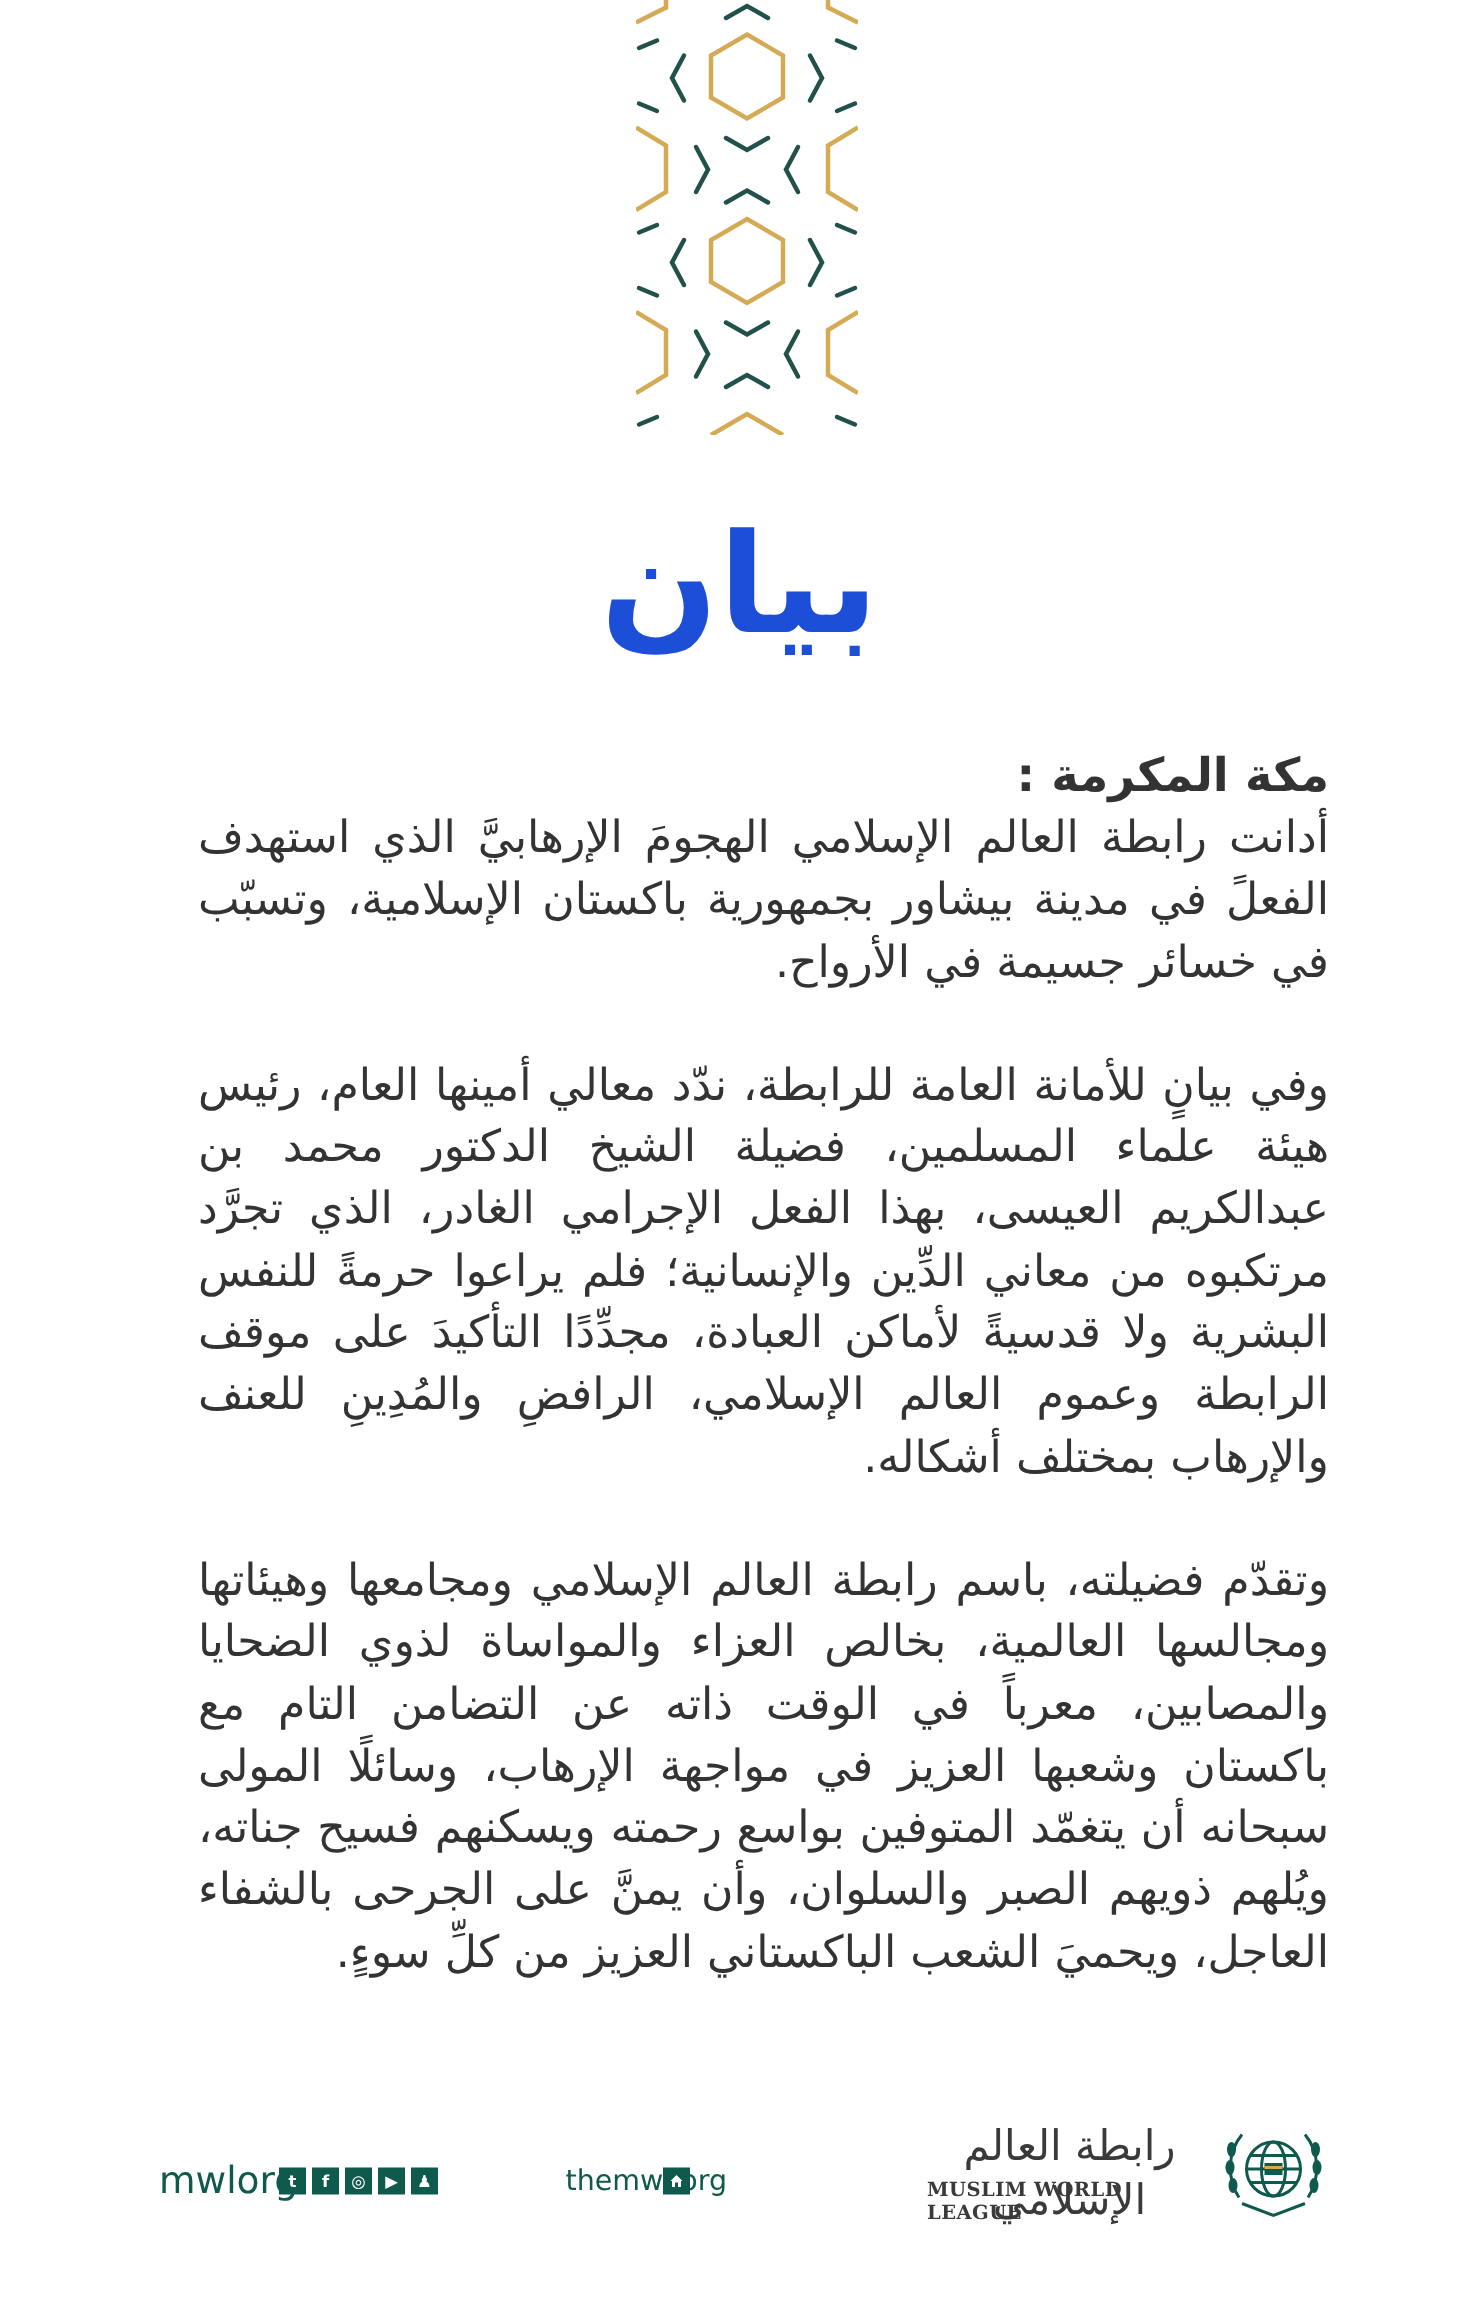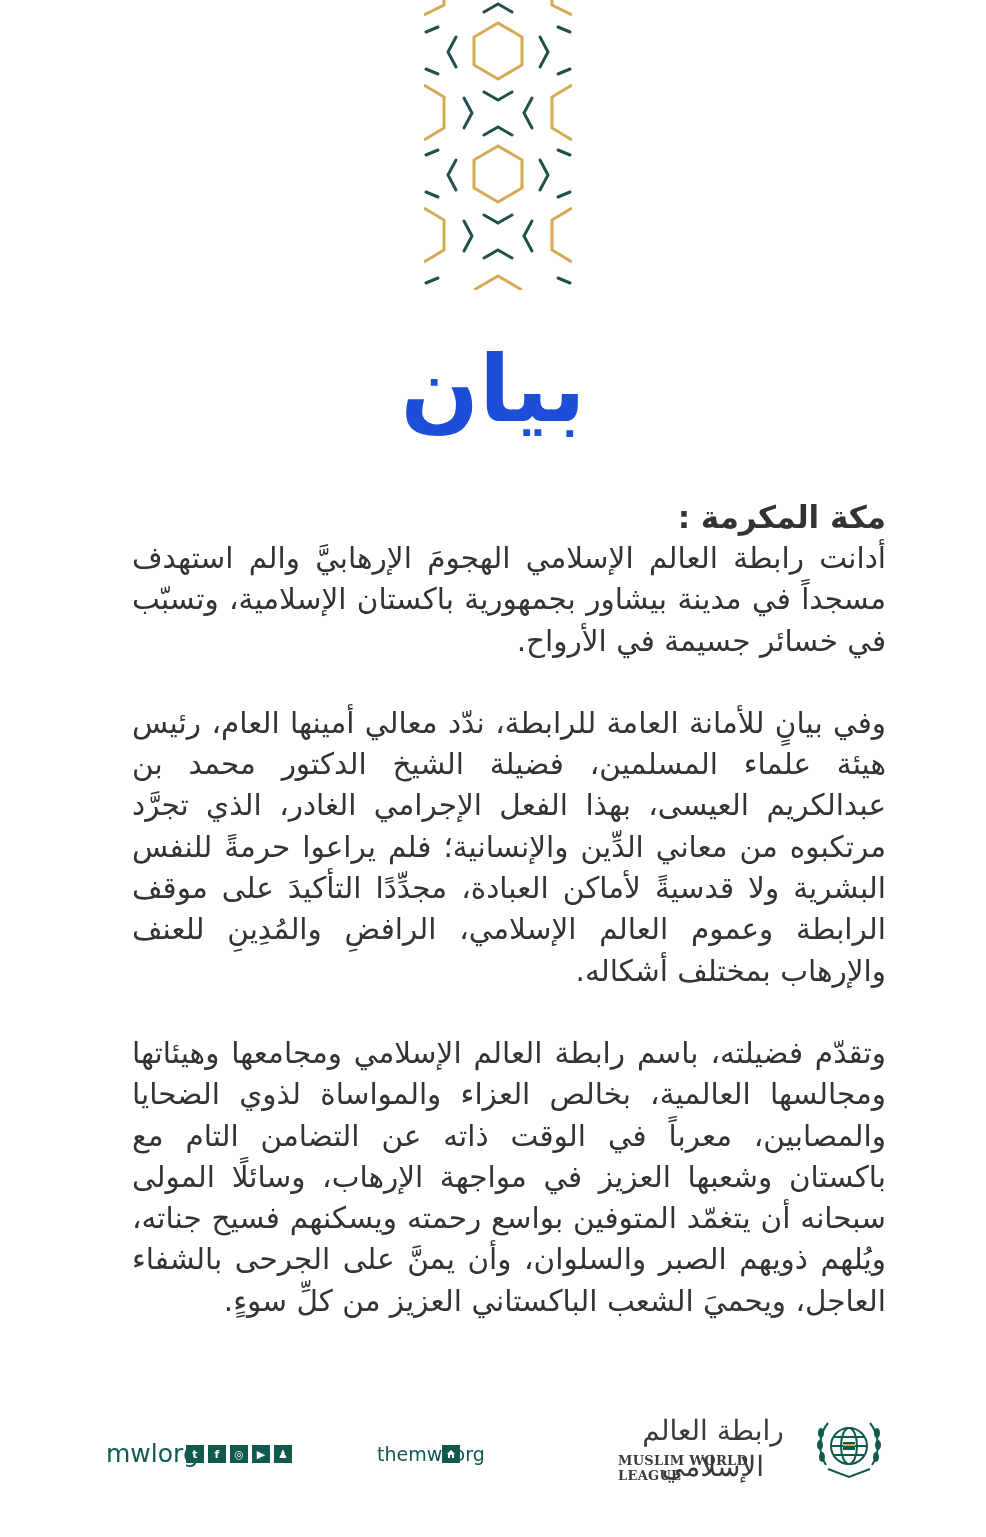--- a/index.html
+++ b/index.html
@@ -58,21 +58,21 @@
     <polyline points="60,258 74,250 88,258"></polyline>
     <line x1="2" y1="283" x2="14" y2="278"></line>
     <line x1="146" y1="283" x2="134" y2="278"></line>
   </g>
 </svg>
 
 <div class="title">بيان</div>
 
 <div class="content">
   <p class="place">مكة المكرمة :</p>
-  <p class="para">أدانت رابطة العالم الإسلامي الهجومَ الإرهابيَّ والم استهدف مسجداً في مدينة بيشاور بجمهورية باكستان الإسلامية، وتسبّب في خسائر جسيمة في الأرواح.</p>
+  <p class="para">أدانت رابطة العالم الإسلامي الهجومَ الإرهابيَّ الذي استهدف الفعلً في مدينة بيشاور بجمهورية باكستان الإسلامية، وتسبّب في خسائر جسيمة في الأرواح.</p>
   <p class="para">وفي بيانٍ للأمانة العامة للرابطة، ندّد معالي أمينها العام، رئيس هيئة علماء المسلمين، فضيلة الشيخ الدكتور محمد بن عبدالكريم العيسى، بهذا الفعل الإجرامي الغادر، الذي تجرَّد مرتكبوه من معاني الدِّين والإنسانية؛ فلم يراعوا حرمةً للنفس البشرية ولا قدسيةً لأماكن العبادة، مجدِّدًا التأكيدَ على موقف الرابطة وعموم العالم الإسلامي، الرافضِ والمُدِينِ للعنف والإرهاب بمختلف أشكاله.</p>
   <p class="para">وتقدّم فضيلته، باسم رابطة العالم الإسلامي ومجامعها وهيئاتها ومجالسها العالمية، بخالص العزاء والمواساة لذوي الضحايا والمصابين، معرباً في الوقت ذاته عن التضامن التام مع باكستان وشعبها العزيز في مواجهة الإرهاب، وسائلًا المولى سبحانه أن يتغمّد المتوفين بواسع رحمته ويسكنهم فسيح جناته، ويُلهم ذويهم الصبر والسلوان، وأن يمنَّ على الجرحى بالشفاء العاجل، ويحميَ الشعب الباكستاني العزيز من كلِّ سوءٍ.</p>
 </div>
 
 <div class="footer">
   <span class="handle">mwlorg</span>
   <div class="socials">
     <span class="soc">t</span>
     <span class="soc">f</span>
     <span class="soc">◎</span>

